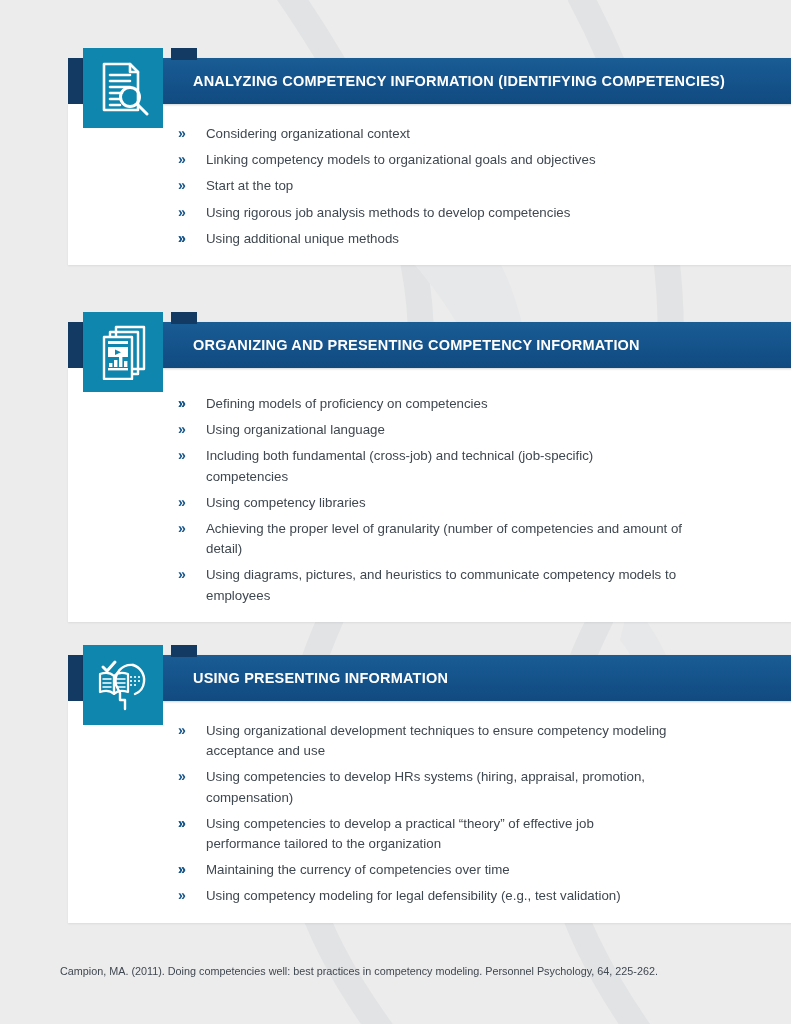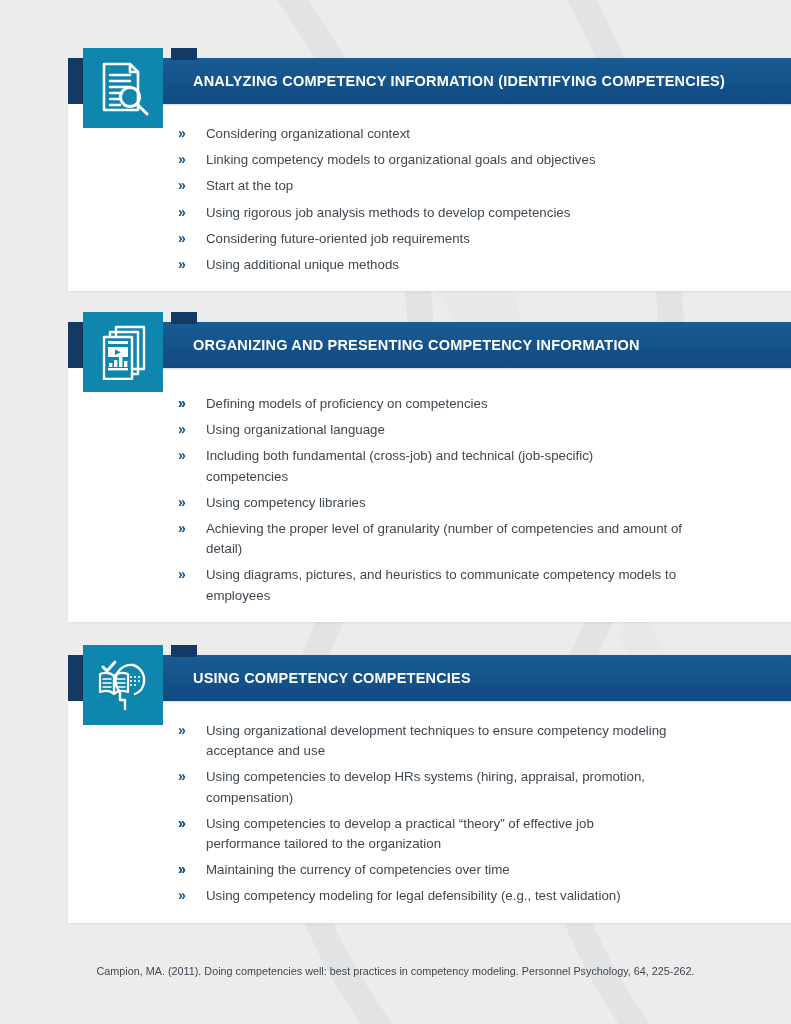--- a/index.html
+++ b/index.html
@@ -141,21 +141,21 @@
     font-weight: bold;
     line-height: 1.52;
   }
 
   
   #citation {
     position: absolute;
     left: 0;
     right: 0;
     top: 965px;
-    text-align: center;
+    text-align: left;
     color: #3f4750;
     font-size: 10.8px;
     padding: 0 60px;
     box-sizing: border-box;
   }
 </style>
 </head>
 <body>
 
 <svg id="watermark" width="791" height="1024" viewBox="0 0 791 1024" aria-hidden="true">
@@ -214,21 +214,20 @@
         <li>
           <span class="chev">»</span>
           <span>Start at the top</span>
         </li>
         <li>
           <span class="chev">»</span>
           <span>Using rigorous job analysis methods to develop competencies</span>
         </li>
         <li>
           <span class="chev">»</span>
-          <span>Considering future-oriented job requirements</span>
         </li>
         <li>
           <span class="chev">»</span>
           <span>Using additional unique methods</span>
         </li>
       </ul>
     </div>
   </div>
 
   <div class="section" id="section-2" style="top:312px;">
@@ -295,21 +294,21 @@
         </li>
       </ul>
     </div>
   </div>
 
   <div class="section" id="section-3" style="top:645px;">
 
     <div class="ribbon">
       <div class="ribbon-tail"></div>
       <div class="ribbon-bar">
-        <div class="ribbon-title">USING COMPETENCY COMPETENCIES</div>
+        <div class="ribbon-title">USING PRESENTING INFORMATION</div>
       </div>
       <div class="ribbon-notch"></div>
 
       <div class="icon-box">
 
         <svg width="56" height="56" viewBox="0 0 56 56">
           <g fill="none" stroke="#ffffff" stroke-width="2.4" stroke-linecap="round" stroke-linejoin="round">
             <path d="M30 52 v-9 h-5 v-7 l-4 -8 c-2.5 -12, 6 -21, 17 -20"></path>
             <path d="M38 8 c7 2, 12 9, 11 17 c-0.6 6, -4 10, -9 12"></path>
           </g>

